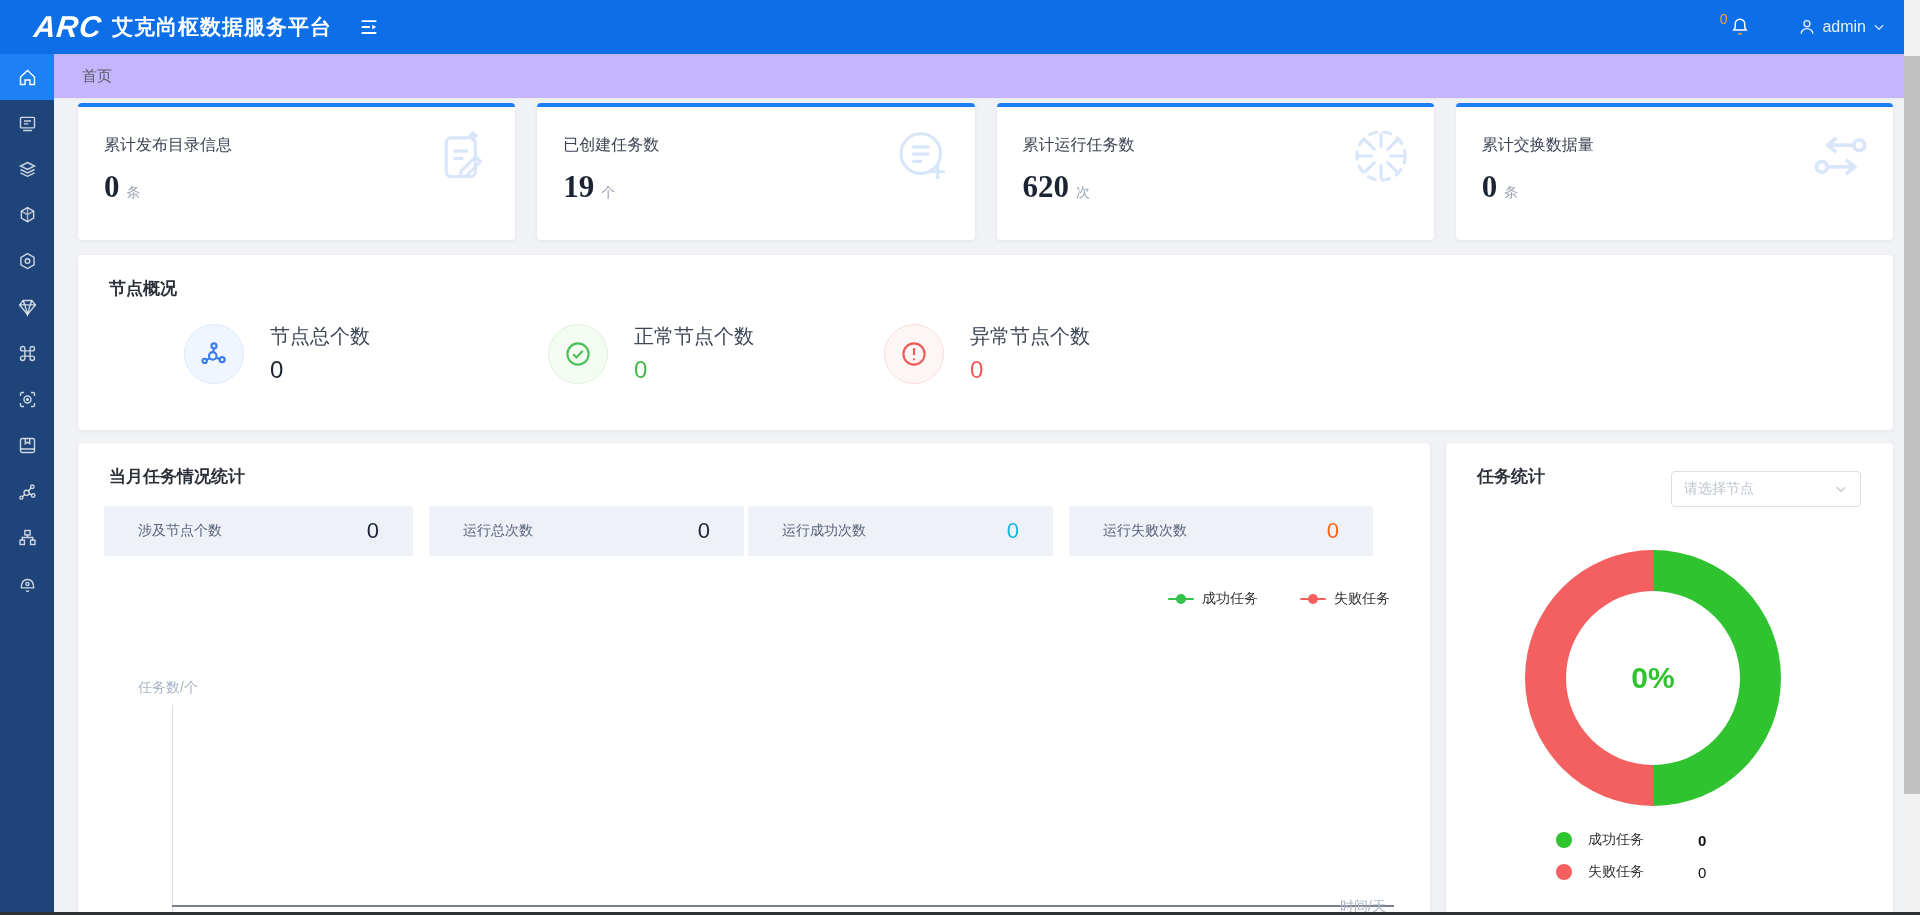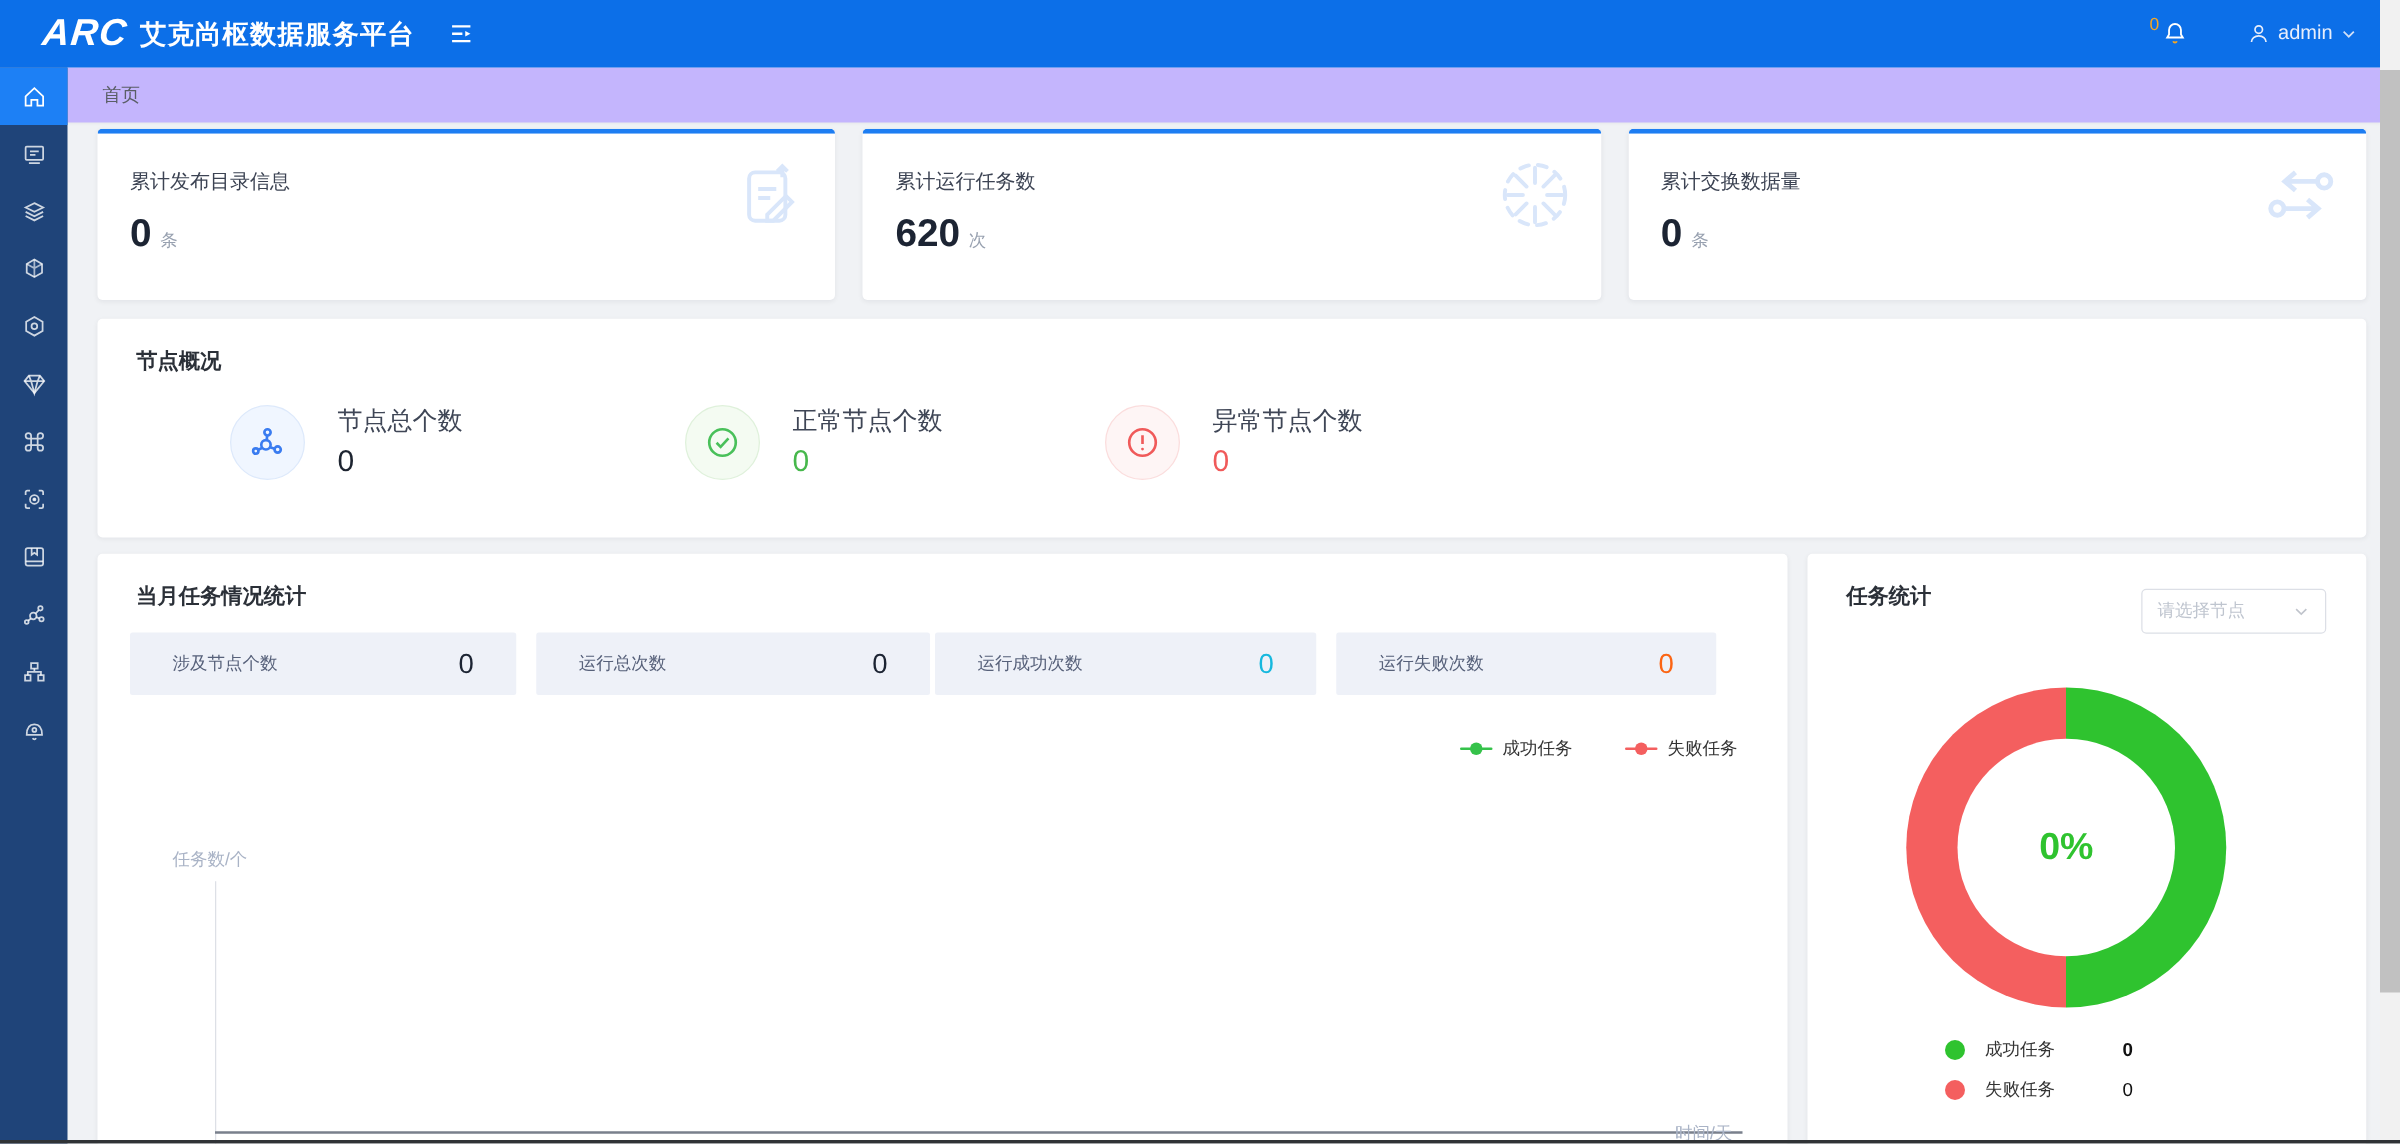--- a/index.html
+++ b/index.html
@@ -20,21 +20,21 @@
   
   .sidebar{position:absolute;left:0;top:54px;width:54px;height:861px;background:#1f4479;z-index:20;}
   .side-item{width:54px;height:46px;display:flex;align-items:center;justify-content:center;
              color:rgba(255,255,255,.78);cursor:pointer;}
   .side-item.active{background:#1d80f5;color:#fff;height:46px;}
   
   .crumbbar{position:absolute;left:54px;top:54px;width:1850px;height:44px;background:#c4b5fd;
             display:flex;align-items:center;box-shadow:0 1px 2px rgba(0,0,0,.04);}
   .crumb{font-size:15px;color:#5a5e66;margin-left:28px;}
   
-  .cards-row{position:absolute;left:78px;top:103px;width:1815px;display:flex;gap:22px;}
+  .cards-row{position:absolute;left:78px;top:103px;width:1815px;display:flex;gap:22px;font-family:Liberation Serif, serif;}
   .stat-card{flex:1;height:133px;background:#fff;border-radius:4px;border-top:4px solid #1d7df2;
              box-shadow:0 1px 4px rgba(0,21,41,.06);position:relative;}
   .stat-card .sc-label{position:absolute;left:26px;top:28px;font-size:16px;color:#3c4353;}
   .stat-card .sc-value{position:absolute;left:26px;top:62px;font-size:31px;font-weight:700;color:#1c2433;}
   .stat-card .sc-unit{font-size:14px;font-weight:400;color:#98a1b0;margin-left:7px;}
   .stat-card .sc-icon{position:absolute;right:24px;top:20px;color:#d9e6fa;}
   
   .panel{background:#fff;border-radius:4px;box-shadow:0 1px 4px rgba(0,21,41,.06);position:absolute;}
   .node-panel{left:78px;top:255px;width:1815px;height:175px;}
   .panel-title{position:absolute;left:31px;top:22px;font-size:17px;font-weight:700;color:#2b3038;}
@@ -63,21 +63,21 @@
   .legend-marker .line{position:absolute;left:0;right:0;top:4px;height:2px;background:currentColor;border-radius:1px;}
   .legend-marker .dot{position:absolute;left:8px;top:0;width:10px;height:10px;border-radius:50%;background:currentColor;}
   .cl-item.green{color:#35c24a;} .cl-item.red{color:#f45f5f;}
   .cl-item .cl-text{color:#333;}
   .y-axis-label{position:absolute;left:60px;top:236px;font-size:14px;color:#a9b3c6;}
   .y-axis-line{position:absolute;left:94px;top:262px;bottom:0;width:1px;background:#dde0e6;}
   .x-axis-line{position:absolute;left:94px;top:462px;width:1222px;height:2px;background:#79808c;}
   .x-axis-label{position:absolute;left:1262px;top:455px;font-size:14px;color:#a9b3c6;}
   
   .task-panel{left:1446px;top:443px;width:447px;height:487px;overflow:hidden;}
-  .node-select{position:absolute;right:32px;top:28px;width:148px;height:36px;border:1px solid #dcdfe6;
+  .node-select{position:absolute;right:32px;top:28px;width:190px;height:36px;border:1px solid #dcdfe6;
                border-radius:4px;display:flex;align-items:center;justify-content:space-between;
                padding:0 12px;box-sizing:border-box;cursor:pointer;background:#fff;}
   .ns-placeholder{font-size:14px;color:#bfc5cf;}
   .donut{position:absolute;left:79px;top:107px;width:256px;height:256px;border-radius:50%;
          background:conic-gradient(#2fc32f 0% 50%, #f45f5f 50% 100%);}
   .donut-hole{position:absolute;left:41px;top:41px;width:174px;height:174px;border-radius:50%;background:#fff;
               display:flex;align-items:center;justify-content:center;}
   .donut-center{font-size:30px;font-weight:700;color:#2fc32f;}
   .pie-legend-row{position:absolute;left:110px;display:flex;align-items:center;}
   .pl-dot{width:16px;height:16px;border-radius:50%;}
@@ -224,20 +224,31 @@
       <span class="sc-icon">
         <svg width="58" height="58" viewBox="0 0 24 24" fill="none" stroke="currentColor" stroke-width="1.3">
           <path d="M16.5 2.5v3.6M14.8 4.2l1.7-1.7 1.7 1.7"></path>
           <rect x="5.5" y="4.5" width="12" height="16" rx="2"></rect>
           <path d="M8.5 10h6M8.5 13h4"></path>
           <path d="M11.5 18.5l6.2-6.2 2 2-6.2 6.2h-2z"></path>
         </svg>
       </span>
     </div>
 
+    <div class="stat-card">
+      <div class="sc-label">已创建任务数</div>
+      <div class="sc-value"><span>19</span><span class="sc-unit">个</span></div>
+      <span class="sc-icon">
+        <svg width="58" height="58" viewBox="0 0 24 24" fill="none" stroke="currentColor" stroke-width="1.3">
+          <circle cx="11.5" cy="11" r="8.2"></circle>
+          <path d="M8 8.2h7M8 11.2h7M8 14.2h4"></path>
+          <path d="M18.5 15.5v6M15.5 18.5h6"></path>
+        </svg>
+      </span>
+    </div>
 
 
     <div class="stat-card">
       <div class="sc-label">累计运行任务数</div>
       <div class="sc-value"><span>620</span><span class="sc-unit">次</span></div>
       <span class="sc-icon">
         <svg width="58" height="58" viewBox="0 0 24 24" fill="none" stroke="currentColor" stroke-width="1.3" stroke-linecap="round">
           <circle cx="12" cy="12" r="10" stroke-dasharray="3 3"></circle>
           <path d="M16 12h5M14.8 14.8l3.6 3.6M12 16v5M9.2 14.8l-3.6 3.6M8 12H3M9.2 9.2L5.6 5.6M12 8V3M14.8 9.2l3.6-3.6"></path>
         </svg>

